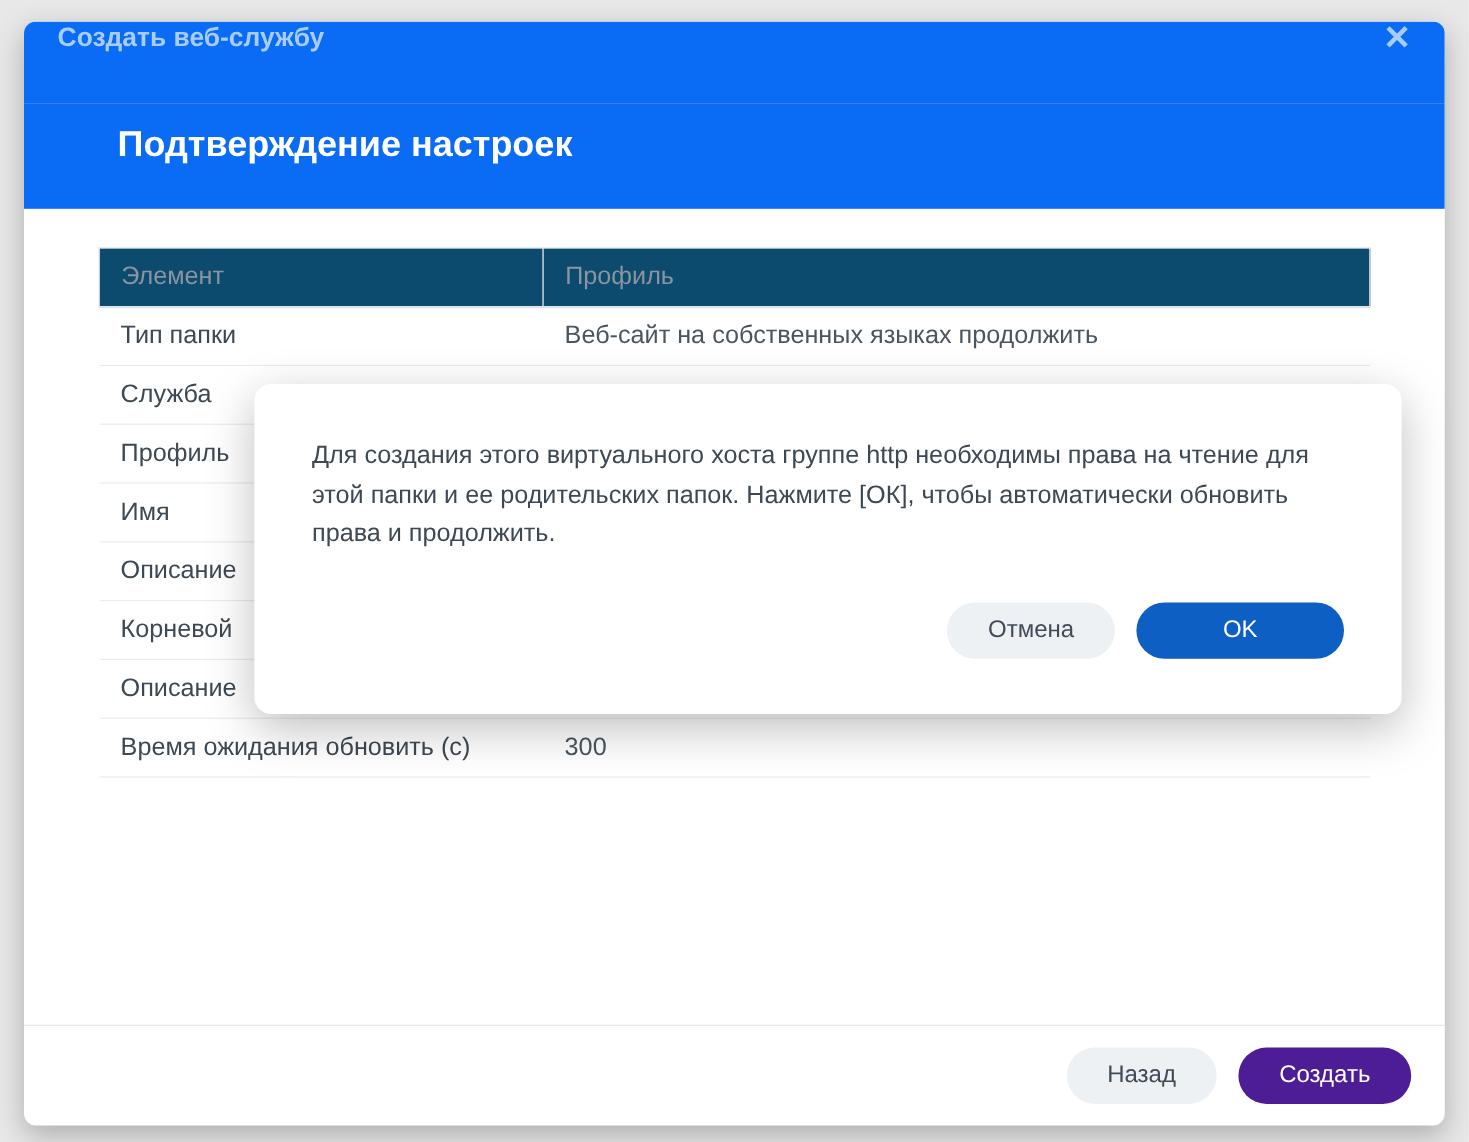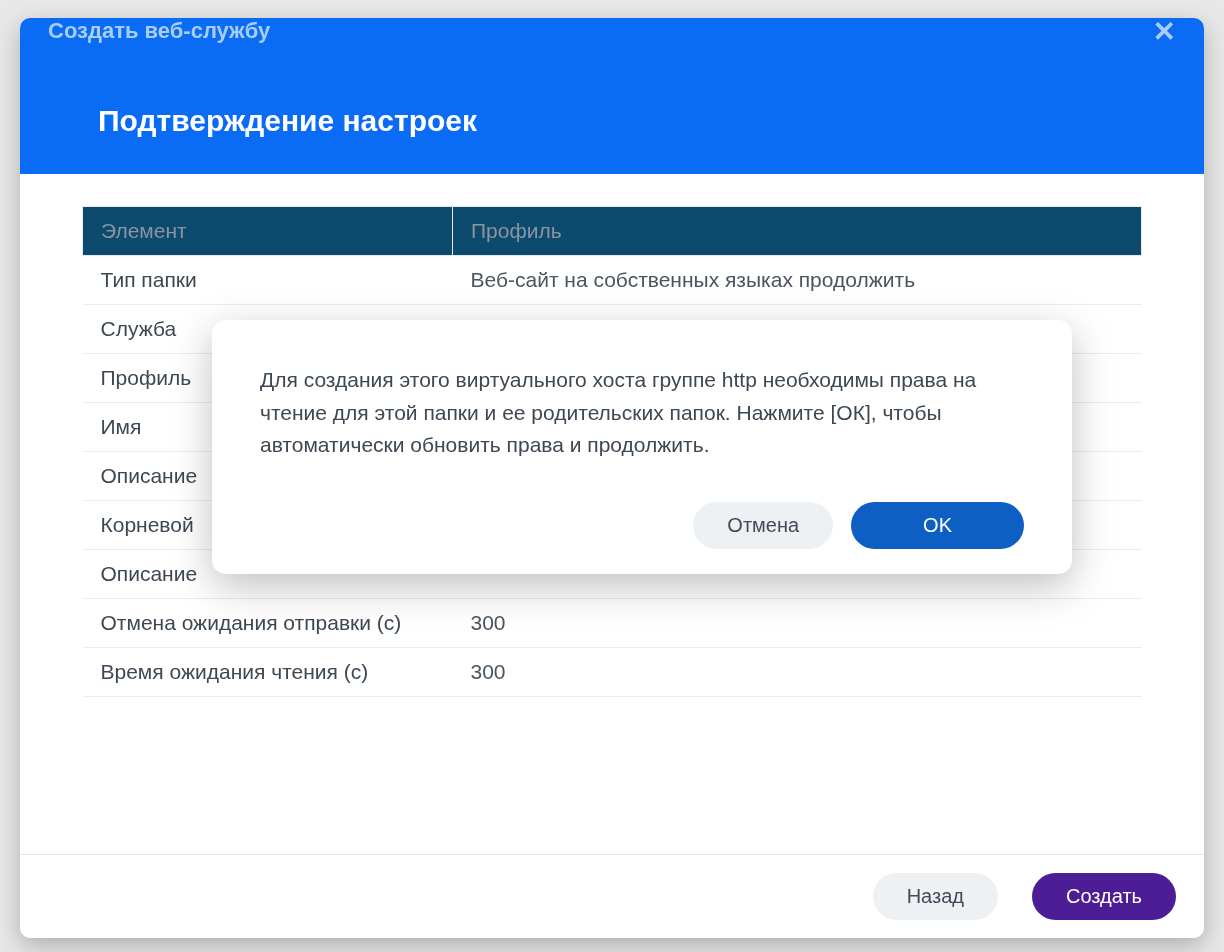--- a/index.html
+++ b/index.html
@@ -82,21 +82,21 @@
     text-overflow: ellipsis;
     max-width: 0;
   }
   table.settings td:first-child { color: #3d4852; }
   
   .wiz-footer {
     border-top: 1px solid #e5e7ea;
     padding: 18px 28px;
     display: flex;
     justify-content: flex-end;
-    gap: 34px;
+    gap: 18px;
   }
   
   .btn {
     border: none;
     border-radius: 999px;
     font-size: 20px;
     padding: 12px 34px;
     cursor: pointer;
     font-family: inherit;
   }
@@ -120,25 +120,25 @@
     inset: 0;
     display: flex;
     align-items: flex-start;
     justify-content: center;
     pointer-events: none;
   }
   .inner-modal {
     position: absolute;
     left: 212px;
     top: 320px;
-    width: 860px;
+    width: 956px;
     background: #fff;
     border-radius: 14px;
     box-shadow: 0 12px 40px rgba(0,0,0,0.25);
-    padding: 44px 48px 25px 48px;
+    padding: 44px 48px 46px 48px;
     pointer-events: auto;
   }
   .inner-modal .msg {
     font-size: 21px;
     color: #3d4852;
     line-height: 1.55;
   }
   .inner-modal .actions {
     display: flex;
     justify-content: flex-end;
@@ -191,25 +191,21 @@
           </tr>
           <tr>
             <td>Корневой</td>
             <td></td>
           </tr>
           <tr>
             <td>Описание</td>
             <td></td>
           </tr>
           <tr>
-            <td>Отмена ожидания отправки (с)</td>
-            <td>300</td>
-          </tr>
-          <tr>
-            <td>Время ожидания чтения (с)</td>
+            <td>Время ожидания обновить (с)</td>
             <td>300</td>
           </tr>
         </tbody>
     </table>
   </div>
   <div class="wiz-footer">
     <button class="btn btn-secondary">Назад</button>
     <button class="btn btn-primary">Создать</button>
   </div>
 </div>

